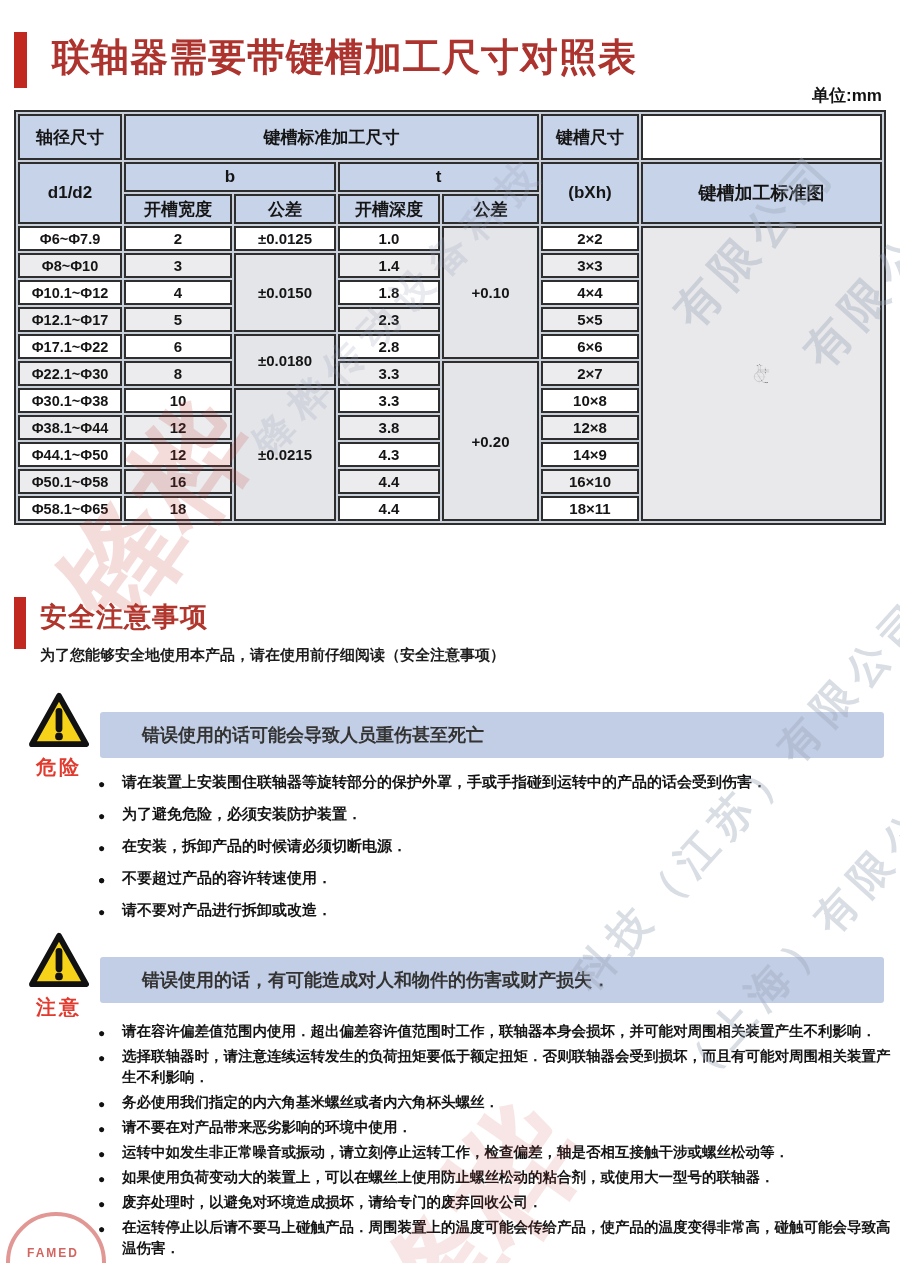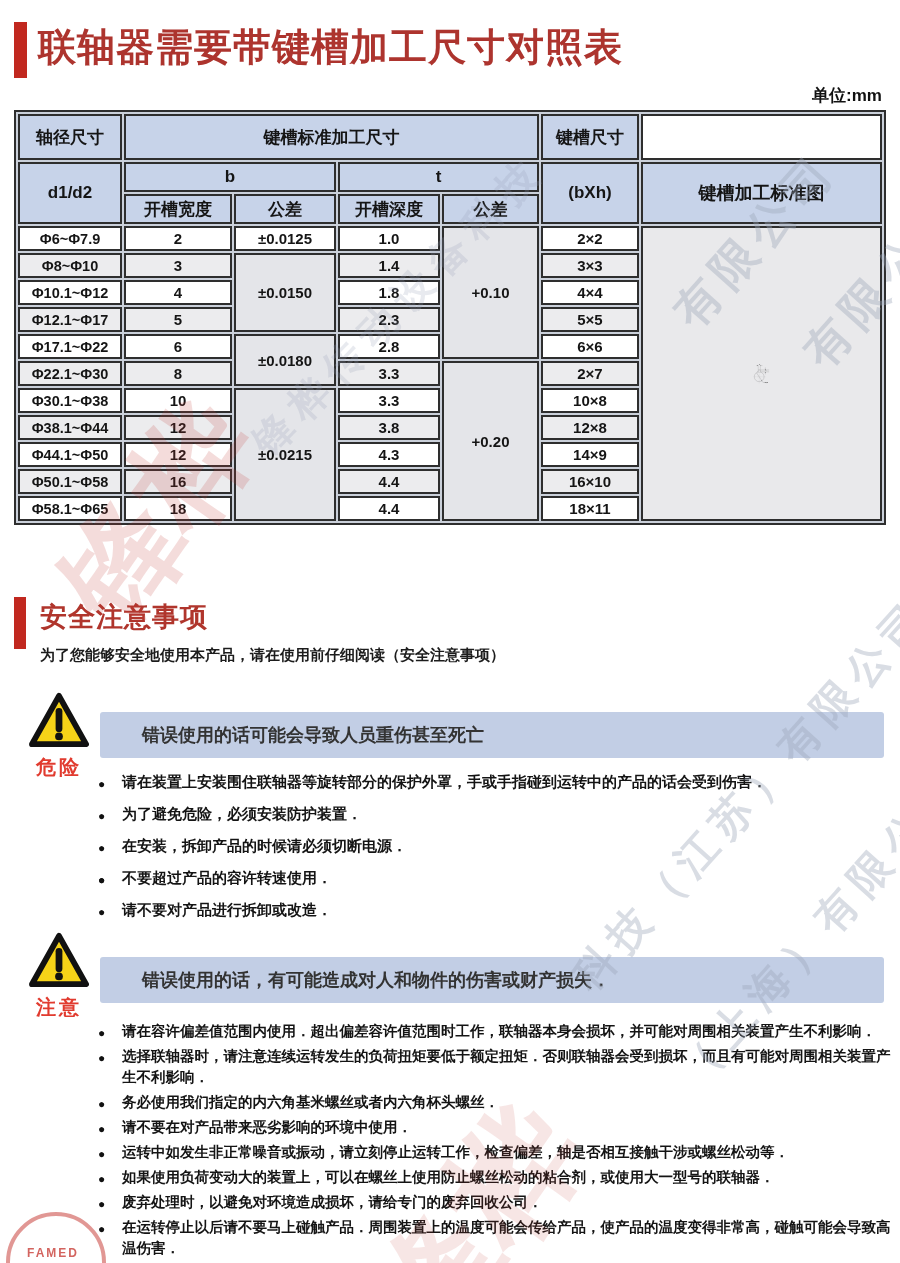--- a/index.html
+++ b/index.html
@@ -1,19 +1,19 @@
 <!DOCTYPE html>
 <html><head>
 <meta charset="utf-8">
 <style>
   html,body{margin:0;padding:0;background:#f2f2f2;}
   .page{position:relative;width:900px;height:1263px;background:#ffffff;overflow:hidden;
         font-family:"Liberation Sans","DejaVu Sans",sans-serif;font-weight:700;color:#111;}
   
-  .title-row{position:absolute;left:14px;top:22px;display:flex;align-items:flex-start;gap:11px;z-index:1;justify-content:flex-end;}
+  .title-row{position:absolute;left:14px;top:32px;display:flex;align-items:flex-start;gap:25px;z-index:1;justify-content:flex-end;}
   .red-bar{width:13px;height:56px;background:#c1281f;flex:0 0 auto;}
   .main-title{font-size:38px;line-height:1.35;color:#ad342e;font-weight:900;letter-spacing:1px;margin:0;}
   .unit{position:absolute;right:18px;top:84px;font-size:17px;color:#111;z-index:1;}
   
   table.spec{position:absolute;left:14px;top:110px;width:872px;border-collapse:separate;border-spacing:2px;
              background:#cad0da;border:2px solid #2e2e2e;table-layout:fixed;z-index:1;}
   table.spec th,table.spec td{border:2px solid #2e2e2e;padding:0;text-align:center;vertical-align:middle;
              font-weight:700;color:#151515;overflow:hidden;}
   th.hb{background:#c7d3e9;font-size:17px;}
   tr.h1 th{height:42px;}

